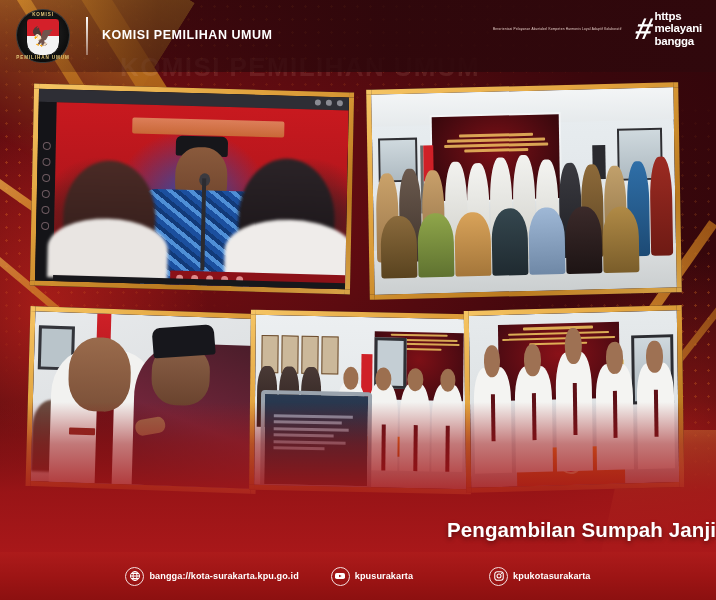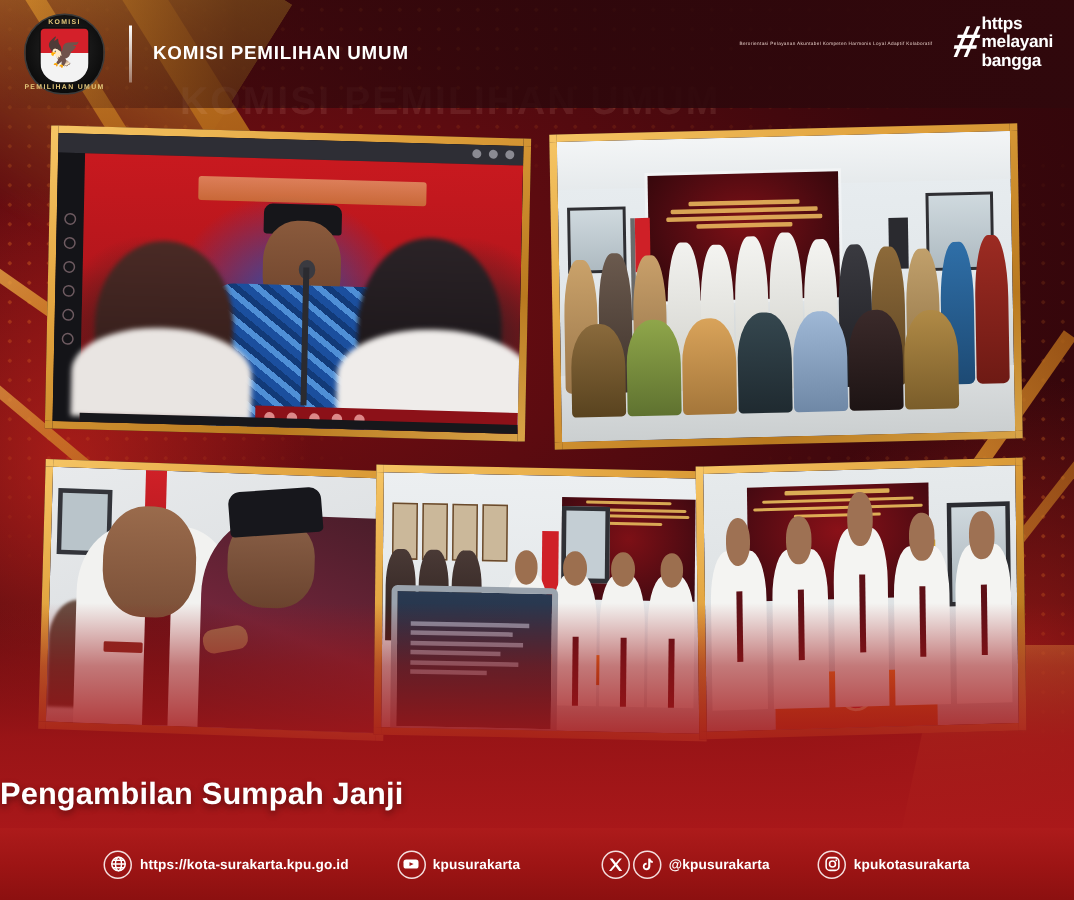--- a/index.html
+++ b/index.html
@@ -297,21 +297,21 @@
   
   .caption-wash {
     position: absolute; left: 0; right: 0; bottom: 48px; height: 150px; z-index: 6;
     background: linear-gradient(180deg, rgba(150,18,20,0) 0%, rgba(155,20,22,.55) 28%, rgba(165,22,24,.88) 60%, rgba(172,24,26,.97) 100%);
     pointer-events: none;
   }
 
   
   .caption {
     position: absolute; left: 0; right: 0; bottom: 58px; z-index: 7;
-    text-align: left; color: #fff;
+    text-align: right; color: #fff;
     text-shadow: 0 2px 5px rgba(0,0,0,.45);
   }
   .caption .line1 { font-size: 20.5px; font-weight: 700; letter-spacing: .1px; }
   .caption .line2 { font-size: 20.5px; font-weight: 700; margin-top: 6px; letter-spacing: .1px; }
 
   
   .footer {
     position: absolute; left: 0; bottom: 0; width: 716px; height: 48px; z-index: 10;
     background: linear-gradient(180deg, #ad1b1b 0%, #9c1414 55%, #8c1010 100%);
     display: flex; align-items: center; justify-content: center; gap: 10px;
@@ -557,53 +557,40 @@
   <div class="footer">
 
     <div class="f-item">
       <span class="f-icon">
         <svg width="12" height="12" viewBox="0 0 24 24" fill="none" stroke="#fff" stroke-width="2">
           <circle cx="12" cy="12" r="9"></circle>
             <ellipse cx="12" cy="12" rx="4" ry="9"></ellipse>
             <path d="M3 12h18M4.5 7h15M4.5 17h15"></path>
         </svg>
       </span>
-      <span class="f-label">https://kota-surakarta.kpu.go.id</span>
+      <span class="f-label">bangga://kota-surakarta.kpu.go.id</span>
     </div>
 
     <div class="f-gap"></div>
 
     <div class="f-item">
       <span class="f-icon">
         <svg width="12" height="12" viewBox="0 0 24 24">
           <rect x="2" y="6" width="20" height="12" rx="3.5" fill="#fff"></rect>
           <polygon points="10,9.5 15.5,12 10,14.5" fill="#9c1414"></polygon>
         </svg>
       </span>
       <span class="f-label">kpusurakarta</span>
     </div>
 
     <div class="f-gap"></div>
 
 
     <div class="f-gap"></div>
 
-    <div class="f-item">
-      <span class="f-icon">
-        <svg width="11" height="11" viewBox="0 0 24 24">
-          <path d="M3 3h4.2l5 6.6L17.6 3H21l-7 8.3L21.4 21H17l-5.3-7L5.6 21H2.2l7.6-9L3 3z" fill="#fff"></path>
-        </svg>
-      </span>
-      <span class="f-icon" style="margin-left:-3px">
-        <svg width="11" height="11" viewBox="0 0 24 24">
-          <path d="M14 3h2.6c.3 2 1.5 3.4 3.4 3.7v2.7c-1.3 0-2.5-.4-3.5-1.1v6.1c0 3.3-2.5 5.6-5.5 5.6S5.5 17.7 5.5 14.4c0-3.1 2.4-5.4 5.6-5.2v2.8c-1.6-.2-2.9.8-2.9 2.4 0 1.5 1.1 2.6 2.6 2.6s2.6-1.1 2.6-2.7V3z" fill="#fff"></path>
-        </svg>
-      </span>
-      <span class="f-label">@kpusurakarta</span>
-    </div>
 
     <div class="f-gap"></div>
 
     <div class="f-item">
       <span class="f-icon">
         <svg width="12" height="12" viewBox="0 0 24 24" fill="none" stroke="#fff" stroke-width="2.1">
           <rect x="3.5" y="3.5" width="17" height="17" rx="5"></rect>
             <circle cx="12" cy="12" r="4"></circle>
             <circle cx="17" cy="7" r="1.2" fill="#fff" stroke="none"></circle>
         </svg>

